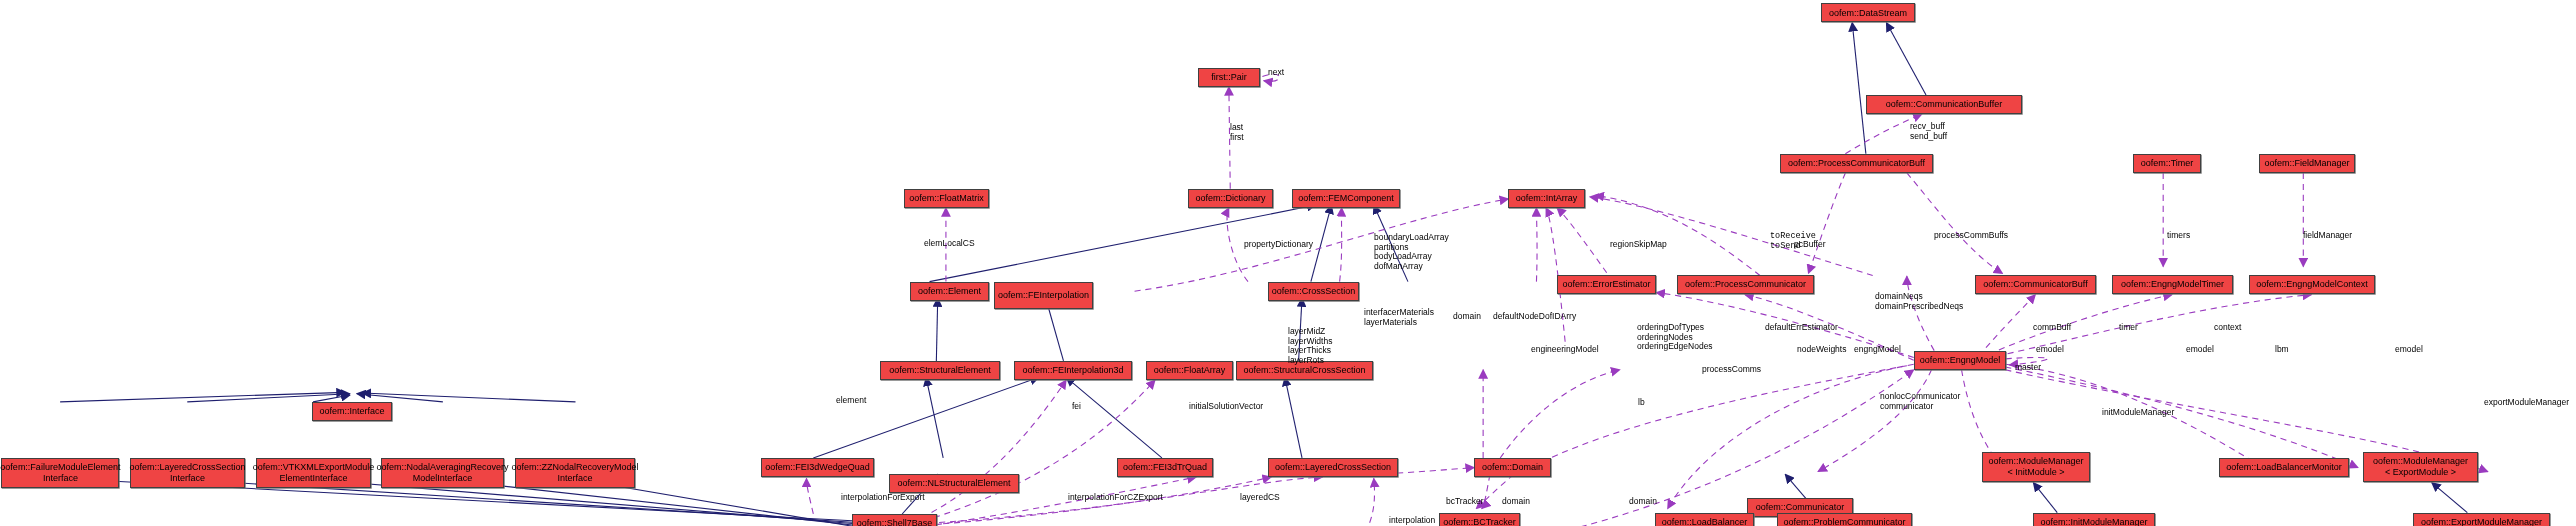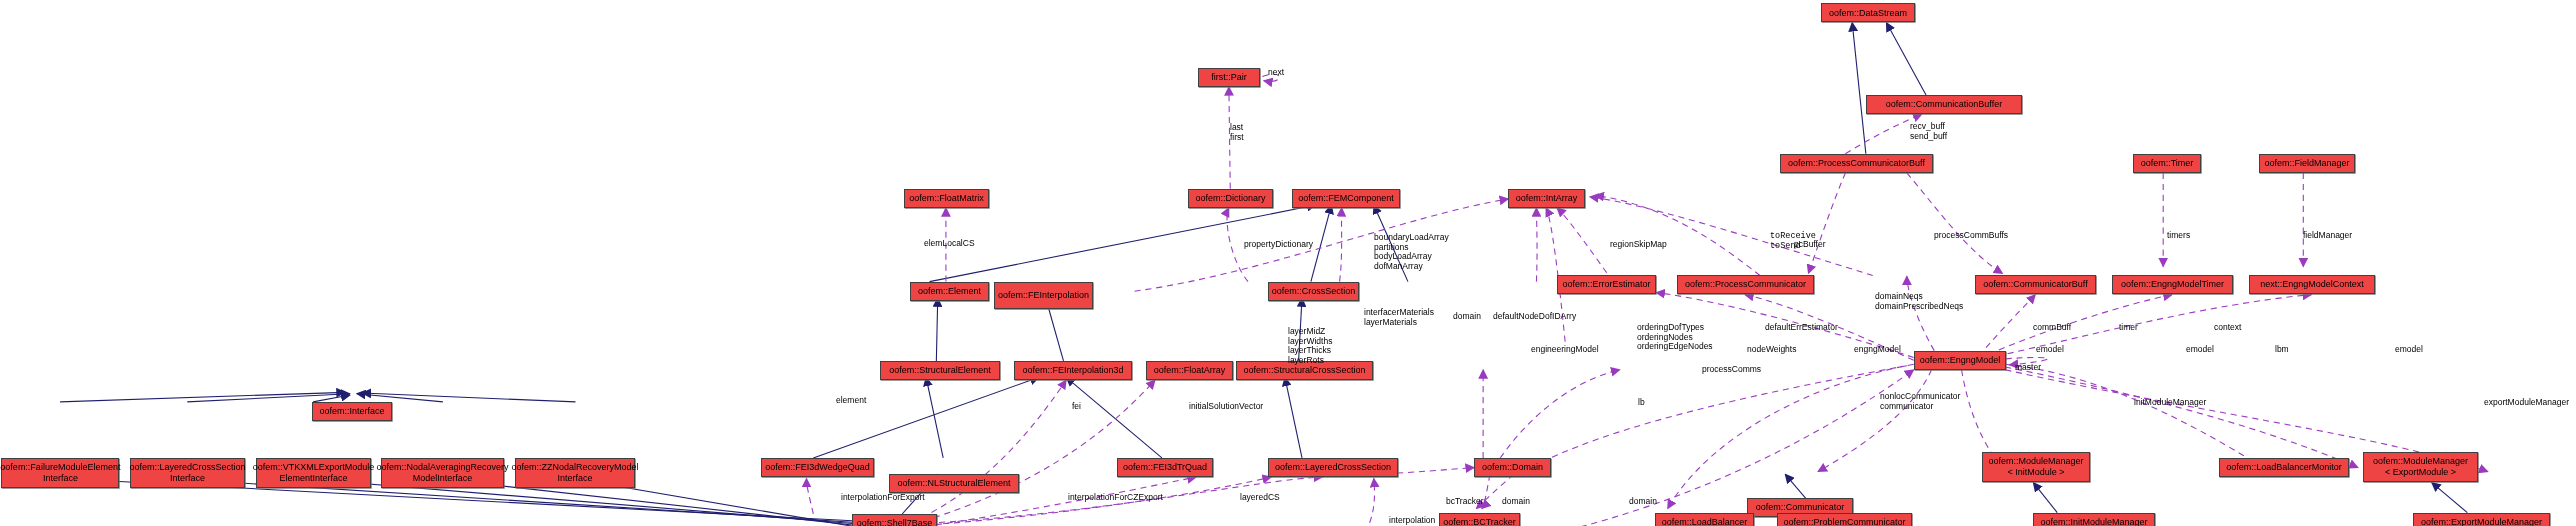--- a/index.html
+++ b/index.html
@@ -170,21 +170,21 @@
       <div class="node" style="left: 1780px; top: 154px; width: 153px; height: 19px;">oofem::ProcessCommunicatorBuff</div>
       <div class="node" style="left: 2133px; top: 154px; width: 68px; height: 19px;">oofem::Timer</div>
       <div class="node" style="left: 2259px; top: 154px; width: 96px; height: 19px;">oofem::FieldManager</div>
       <div class="node" style="left: 910px; top: 282px; width: 79px; height: 19px;">oofem::Element</div>
       <div class="node" style="left: 994px; top: 282px; width: 99px; height: 27px;">oofem::FEInterpolation</div>
       <div class="node" style="left: 1268px; top: 282px; width: 91px; height: 19px;">oofem::CrossSection</div>
       <div class="node" style="left: 1557px; top: 275px; width: 99px; height: 19px;">oofem::ErrorEstimator</div>
       <div class="node" style="left: 1677px; top: 275px; width: 137px; height: 19px;">oofem::ProcessCommunicator</div>
       <div class="node" style="left: 1975px; top: 275px; width: 121px; height: 19px;">oofem::CommunicatorBuff</div>
       <div class="node" style="left: 2112px; top: 275px; width: 121px; height: 19px;">oofem::EngngModelTimer</div>
-      <div class="node" style="left: 2249px; top: 275px; width: 126px; height: 19px;">next::EngngModelContext</div>
+      <div class="node" style="left: 2249px; top: 275px; width: 126px; height: 19px;">oofem::EngngModelContext</div>
       <div class="node" style="left: 880px; top: 361px; width: 120px; height: 19px;">oofem::StructuralElement</div>
       <div class="node" style="left: 1014px; top: 361px; width: 118px; height: 19px;">oofem::FEInterpolation3d</div>
       <div class="node" style="left: 1146px; top: 361px; width: 87px; height: 19px;">oofem::FloatArray</div>
       <div class="node" style="left: 1236px; top: 361px; width: 137px; height: 19px;">oofem::StructuralCrossSection</div>
       <div class="node" style="left: 1914px; top: 351px; width: 92px; height: 19px;">oofem::EngngModel</div>
       <div class="node" style="left: 761px; top: 458px; width: 113px; height: 19px;">oofem::FEI3dWedgeQuad</div>
       <div class="node" style="left: 889px; top: 474px; width: 130px; height: 19px;">oofem::NLStructuralElement</div>
       <div class="node" style="left: 1117px; top: 458px; width: 96px; height: 19px;">oofem::FEI3dTrQuad</div>
       <div class="node" style="left: 1268px; top: 458px; width: 130px; height: 19px;">oofem::LayeredCrossSection</div>
       <div class="node" style="left: 1474px; top: 458px; width: 77px; height: 19px;">oofem::Domain</div>
@@ -233,33 +233,33 @@
       <div class="elabel" style="left: 1288px; top: 327px;">layerMidZ
 layerWidths
 layerThicks
 layerRots</div>
       <div class="elabel" style="left: 1531px; top: 345px;">engineeringModel</div>
       <div class="elabel" style="left: 1637px; top: 323px;">orderingDofTypes
 orderingNodes
 orderingEdgeNodes</div>
       <div class="elabel" style="left: 1702px; top: 365px;">processComms</div>
       <div class="elabel" style="left: 2015px; top: 363px;">master</div>
-      <div class="elabel" style="left: 1723px; top: 345px; padding-left: 24px;">nodeWeights</div>
+      <div class="elabel" style="left: 1773px; top: 345px; padding-left: 24px;">nodeWeights</div>
       <div class="elabel" style="left: 1854px; top: 345px;">engngModel</div>
       <div class="elabel" style="left: 2036px; top: 345px;">emodel</div>
       <div class="elabel" style="left: 2186px; top: 345px;">emodel</div>
       <div class="elabel" style="left: 2275px; top: 345px;">lbm</div>
       <div class="elabel" style="left: 2395px; top: 345px;">emodel</div>
       <div class="elabel" style="left: 836px; top: 396px;">element</div>
       <div class="elabel" style="left: 1072px; top: 402px;">fei</div>
       <div class="elabel" style="left: 1189px; top: 402px;">initialSolutionVector</div>
       <div class="elabel" style="left: 1638px; top: 398px;">lb</div>
       <div class="elabel" style="left: 1880px; top: 392px;">nonlocCommunicator
 communicator</div>
-      <div class="elabel" style="left: 2102px; top: 398px; margin-left: 32px;">initModuleManager</div>
+      <div class="elabel" style="left: 2102px; top: 408px;">initModuleManager</div>
       <div class="elabel" style="left: 2484px; top: 398px;">exportModuleManager</div>
       <div class="elabel" style="left: 841px; top: 493px;">interpolationForExport</div>
       <div class="elabel" style="left: 1068px; top: 493px;">interpolationForCZExport</div>
       <div class="elabel" style="left: 1240px; top: 493px;">layeredCS</div>
       <div class="elabel" style="left: 1446px; top: 497px;">bcTracker</div>
       <div class="elabel" style="left: 1502px; top: 497px;">domain</div>
       <div class="elabel" style="left: 1629px; top: 497px;">domain</div>
       <div class="elabel" style="left: 1389px; top: 516px;">interpolation</div>
     </div>
 </div>

